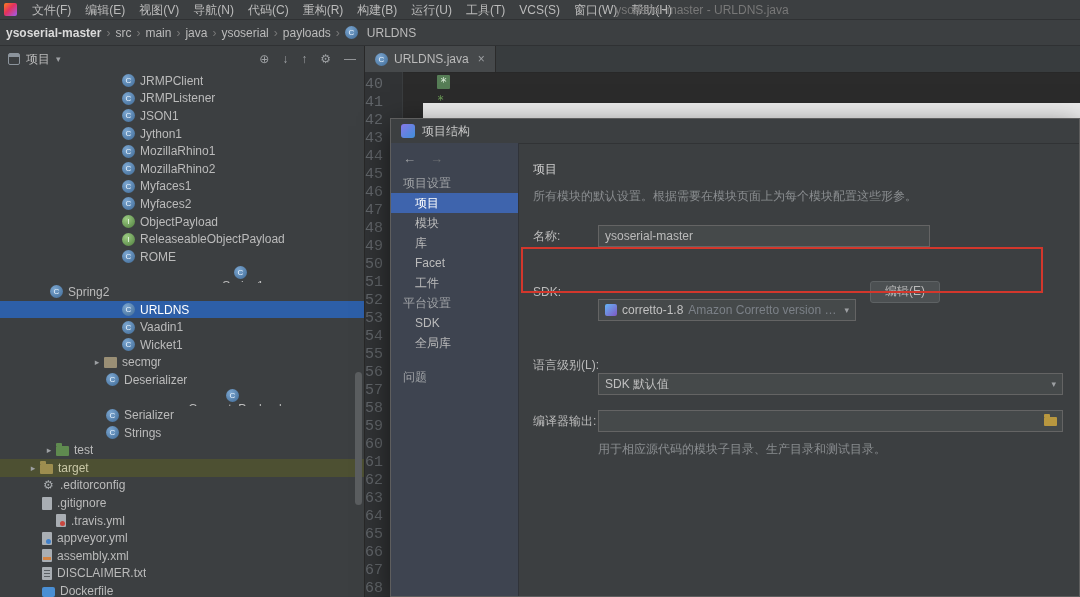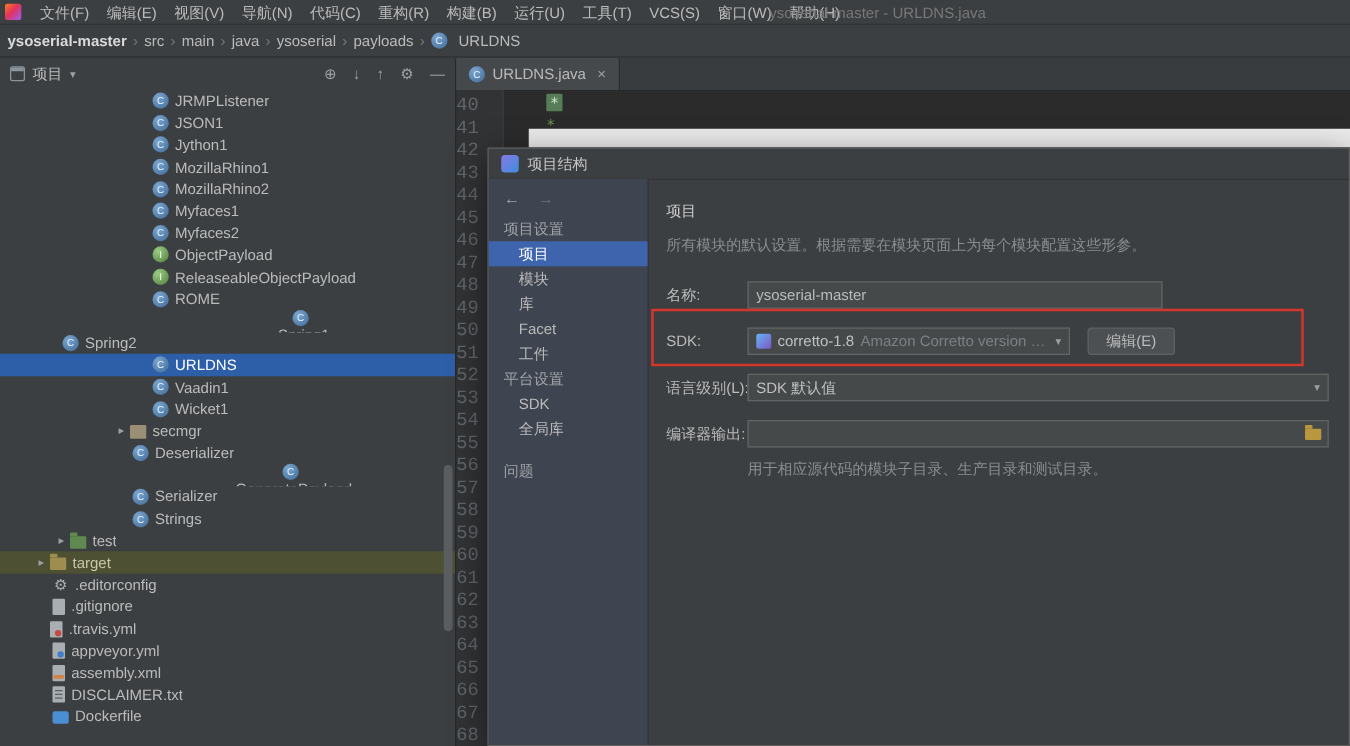--- a/index.html
+++ b/index.html
@@ -94,21 +94,21 @@
   .nav-item{height:20px;line-height:20px;padding-left:24px;color:#bbb;cursor:pointer;}
   .nav-item.selected{background:#3e64ad;color:#fff;}
   .dlg-content{flex:1;position:relative;padding:18px 16px 0 14px;box-sizing:border-box;overflow:hidden;}
   .content-heading{color:#cccccc;margin-bottom:10px;}
   .content-desc{color:#8a8d90;margin-bottom:20px;}
   .form-row{display:flex;align-items:center;margin-bottom:15px;}
   .form-row label{width:65px;flex:none;color:#bbb;white-space:nowrap;overflow:visible;}
   .txt-input{width:332px;height:22px;background:#45494a;border:1px solid #646464;color:#bbb;
              padding:0 6px;box-sizing:border-box;font:inherit;}
   .combo{height:22px;background:#45494a;border:1px solid #646464;display:flex;align-items:center;
-         padding:0 6px;box-sizing:border-box;gap:5px;cursor:pointer;}
+         padding:0 6px;box-sizing:border-box;gap:5px;cursor:pointer;margin-top:37px;}
   .combo.sdk{width:258px;}
   .combo.wide{width:478px;}
   .combo-main{color:#c0c0c0;white-space:nowrap;}
   .combo-sub{color:#7b8087;white-space:nowrap;overflow:hidden;text-overflow:ellipsis;flex:1;min-width:0;}
   .combo-arrow{margin-left:auto;color:#9da0a3;font-size:9px;flex:none;}
   .jdk-icon{width:12px;height:12px;flex:none;border-radius:2px;background:linear-gradient(135deg,#64b5f6,#7e57c2);}
   .btn{height:22px;margin-left:14px;padding:0 14px;background:#4c5052;border:1px solid #5e6264;
        border-radius:3px;color:#bbb;font:inherit;cursor:pointer;}
   .field-icon{width:478px;height:22px;background:#45494a;border:1px solid #646464;box-sizing:border-box;position:relative;cursor:text;}
   .folder-ic{position:absolute;right:5px;top:6px;width:13px;height:9px;background:#b8973f;border-radius:1px;}
@@ -183,20 +183,24 @@
           <span class="ph-ic">⊕</span>
           <span class="ph-ic">↓</span>
           <span class="ph-ic">↑</span>
           <span class="ph-ic">⚙</span>
           <span class="ph-ic">—</span>
         </span>
     </div>
     <div id="tree">
         <div class="tree-row" style="padding-left: 122px;">
           <span class="ticon icon-class"></span>
+          <span class="tree-label">JRMPClient</span>
+        </div>
+        <div class="tree-row" style="padding-left: 122px;">
+          <span class="ticon icon-class"></span>
           <span class="tree-label">JRMPListener</span>
         </div>
         <div class="tree-row" style="padding-left: 122px;">
           <span class="ticon icon-class"></span>
           <span class="tree-label">JSON1</span>
         </div>
         <div class="tree-row" style="padding-left: 122px;">
           <span class="ticon icon-class"></span>
           <span class="tree-label">Jython1</span>
         </div>
@@ -280,21 +284,21 @@
           <span class="tree-label">target</span>
         </div>
         <div class="tree-row" style="padding-left: 42px;">
           <span class="ticon icon-gear">⚙</span>
           <span class="tree-label">.editorconfig</span>
         </div>
         <div class="tree-row" style="padding-left: 42px;">
           <span class="ticon icon-file"></span>
           <span class="tree-label">.gitignore</span>
         </div>
-        <div class="tree-row" style="padding-left: 40px;">
+        <div class="tree-row" style="padding-left: 56px;">
           <span class="ticon icon-yml"></span>
           <span class="tree-label">.travis.yml</span>
         </div>
         <div class="tree-row" style="padding-left: 42px; text-align: right;">
           <span class="ticon icon-yml2"></span>
           <span class="tree-label">appveyor.yml</span>
         </div>
         <div class="tree-row" style="padding-left: 42px;">
           <span class="ticon icon-xml"></span>
           <span class="tree-label">assembly.xml</span>

